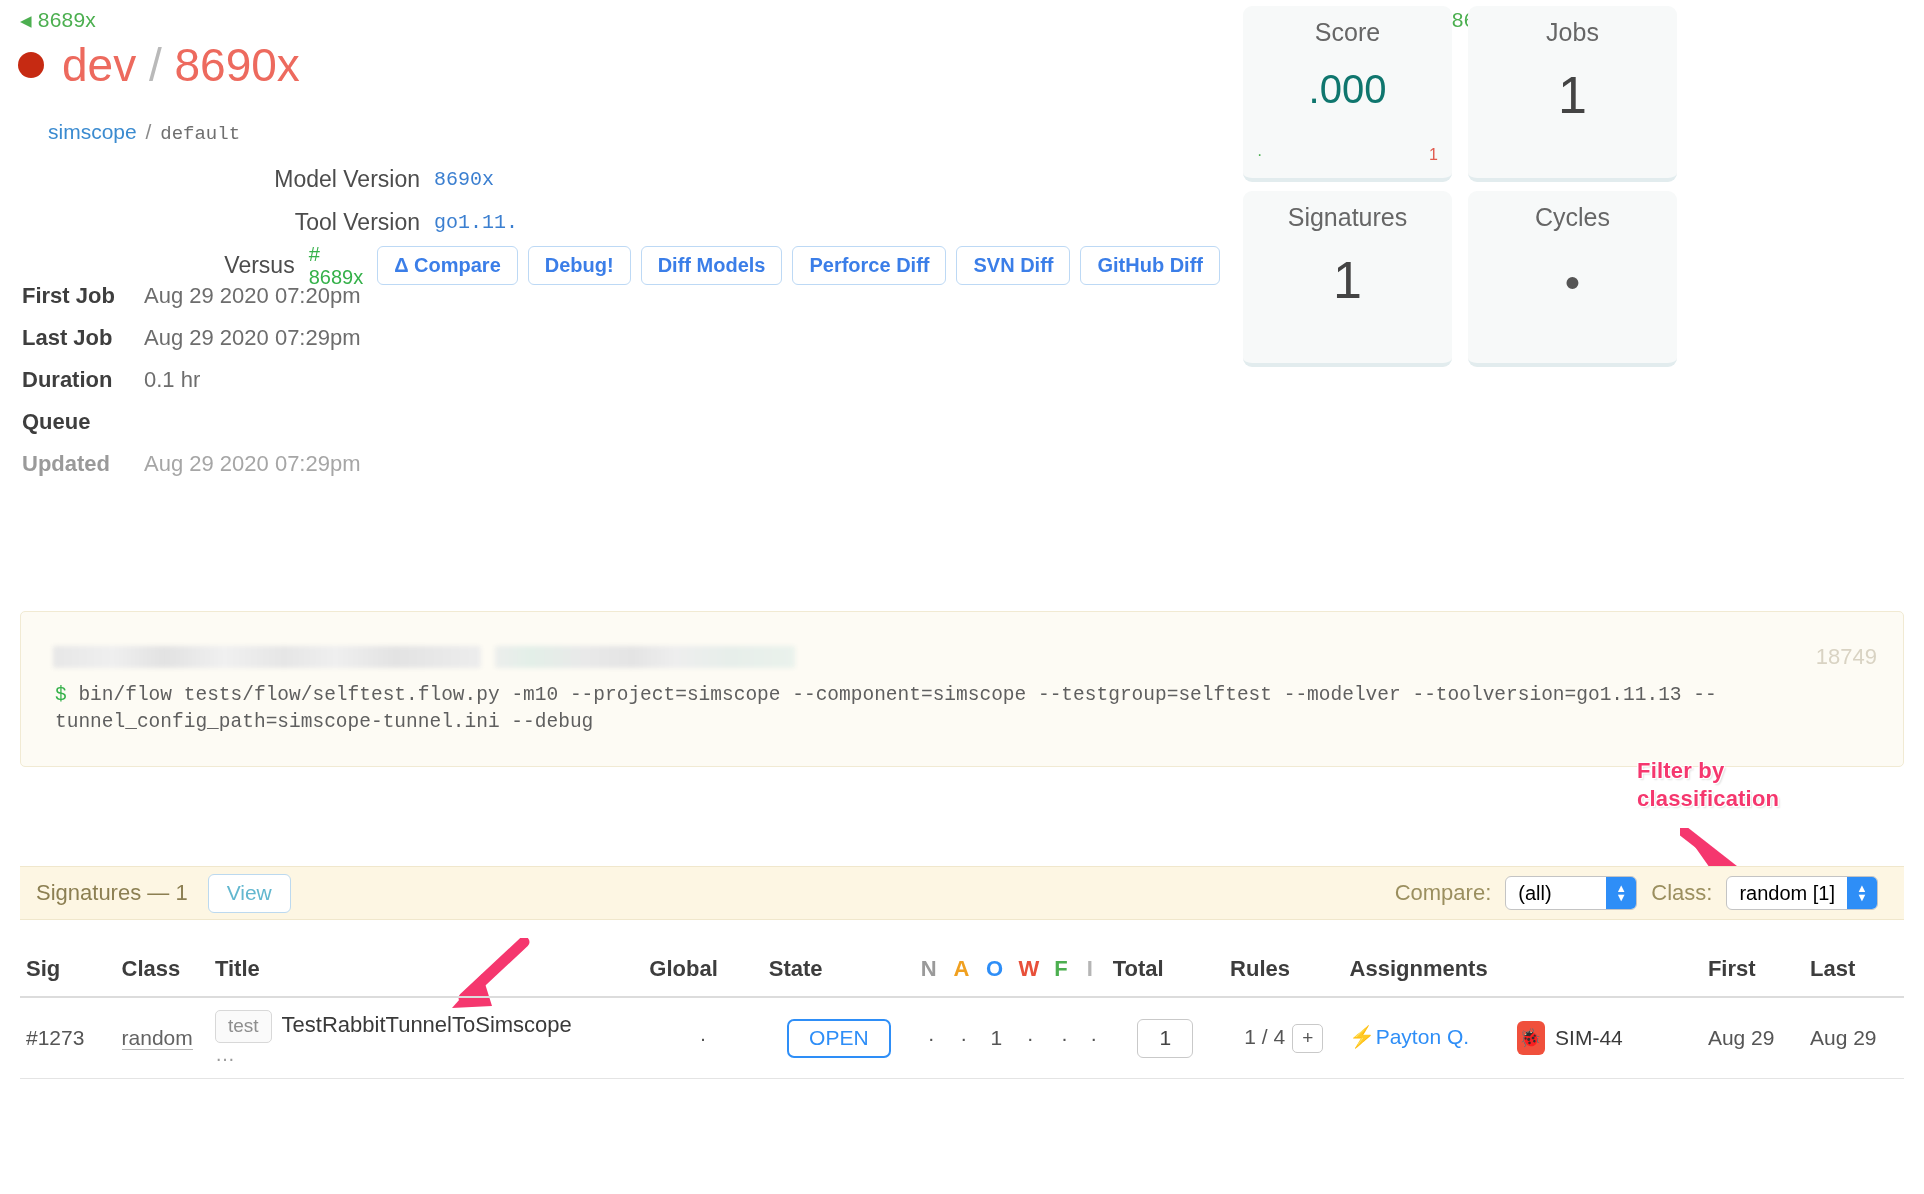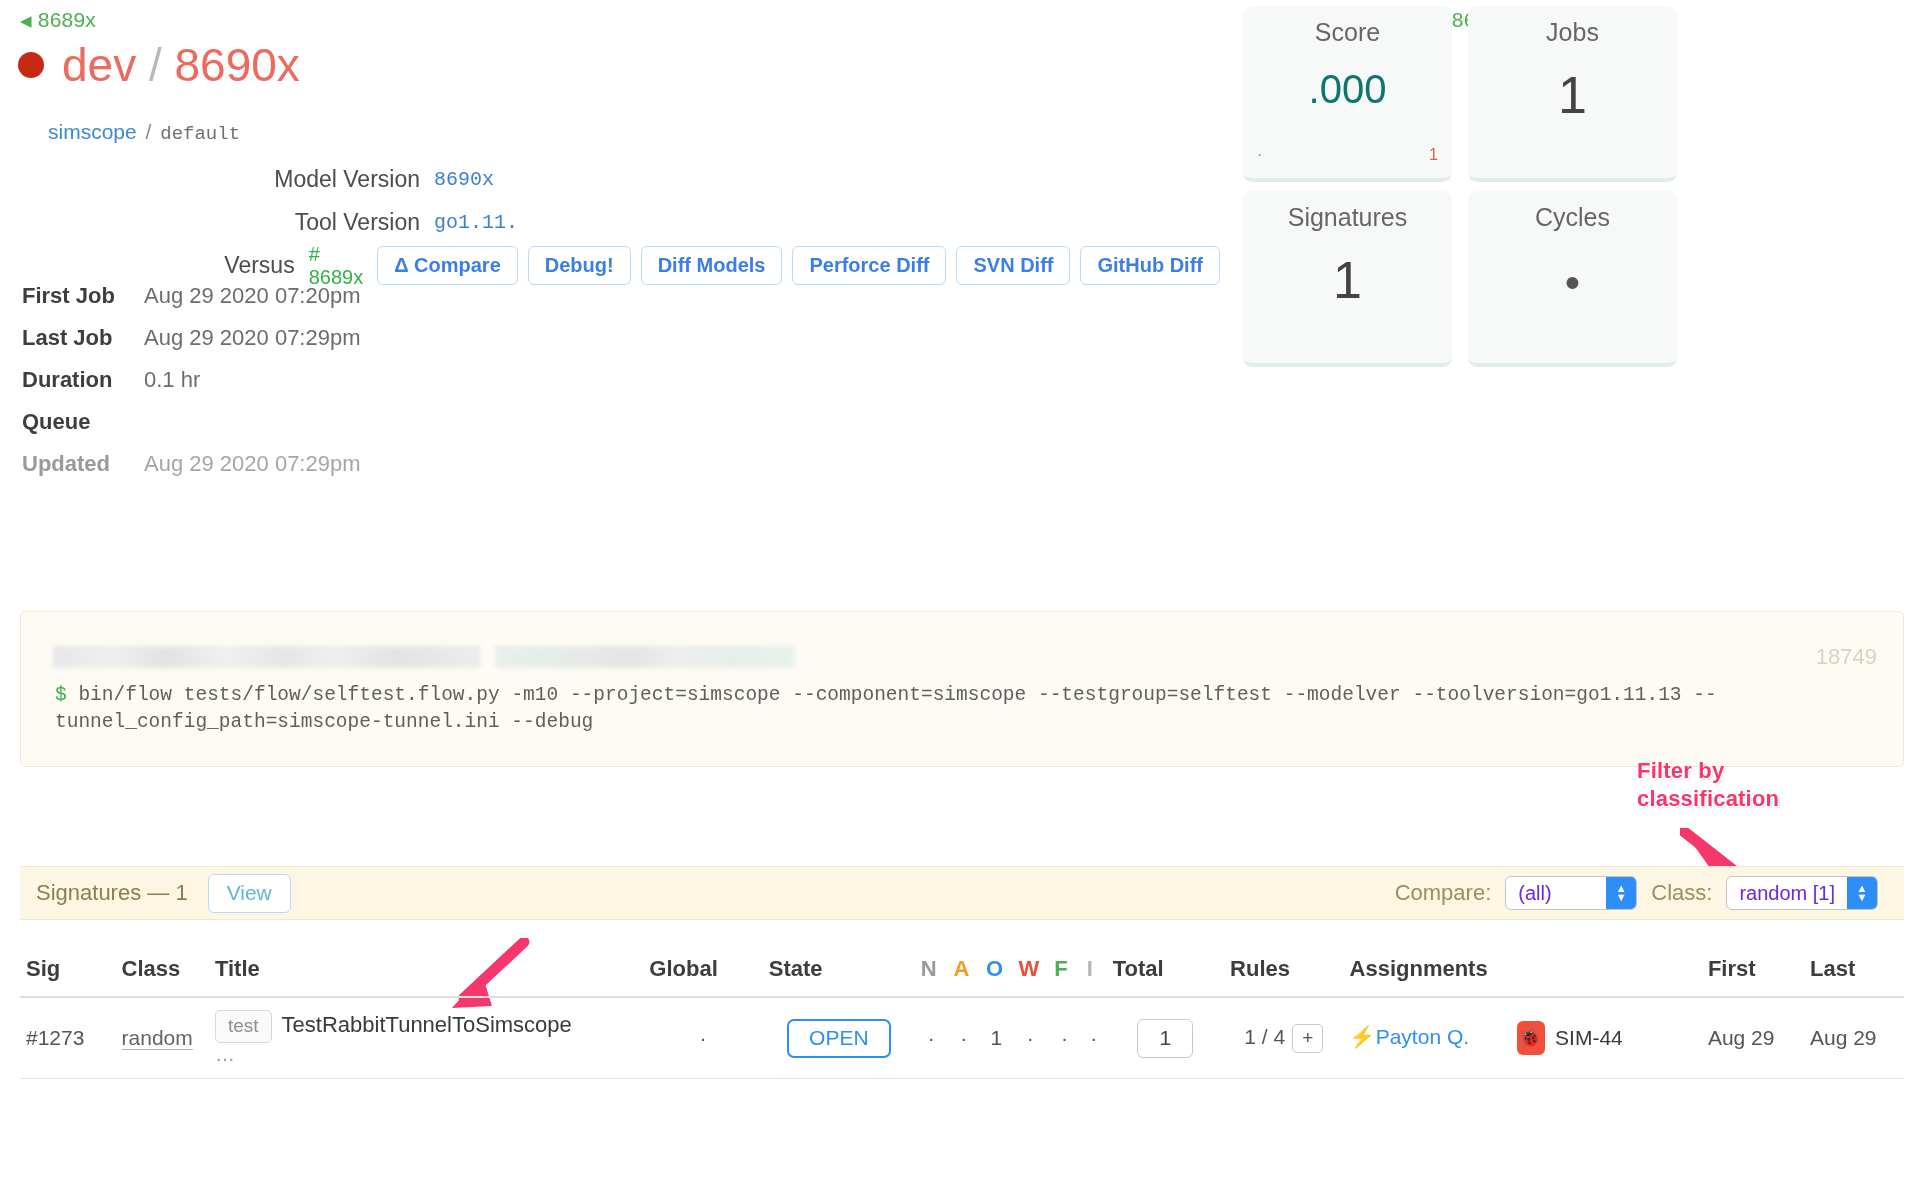--- a/index.html
+++ b/index.html
@@ -164,21 +164,21 @@
     padding-right: 26px;
   }
   .filter-label { font-size: 22px; color: #9b8f5f; }
   .sel {
     display: inline-flex; align-items: stretch;
     border: 1px solid #c4c4c4; border-radius: 6px; background: #fff;
     overflow: hidden; height: 34px; cursor: pointer;
   }
   .sel .sel-val {
     padding: 0 12px; display: flex; align-items: center;
-    font-size: 20px; color: #6d28d9; min-width: 100px;
+    font-size: 20px; color: #000000; min-width: 100px;
   }
   .sel .sel-arrows {
     width: 30px; background: #2e8ef7; color: #fff;
     display: flex; flex-direction: column; align-items: center; justify-content: center;
     font-size: 11px; line-height: 9px;
   }
 
   
   table.sigs {
     position: absolute; left: 20px; top: 948px;

